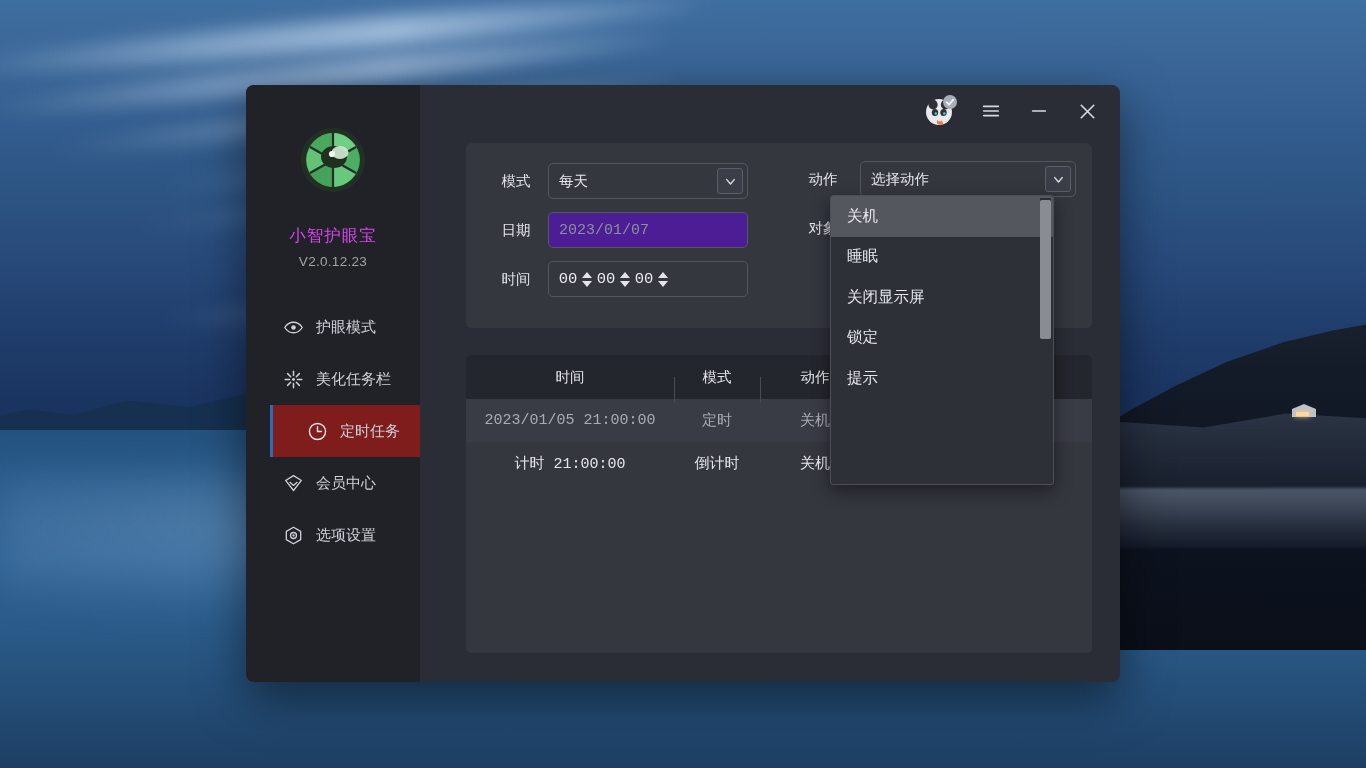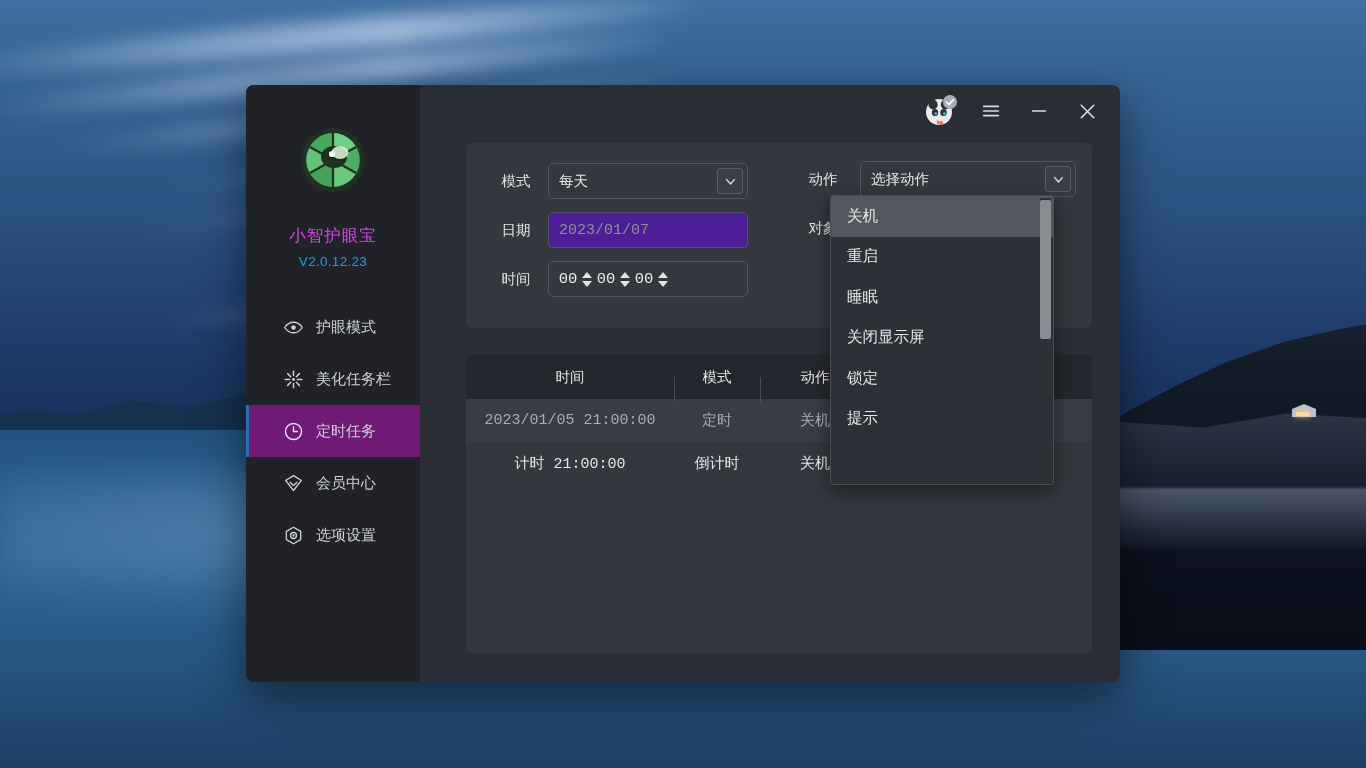--- a/index.html
+++ b/index.html
@@ -107,38 +107,38 @@
     z-index: 2;
   }
   .logo-wrap { text-align: center; padding-top: 42px; }
   .logo { width: 66px; height: 66px; display: inline-block; }
   .app-title {
     margin-top: 28px; text-align: center;
     color: #d946ef; font-size: 16.5px; letter-spacing: 1px;
   }
   .app-version {
     margin-top: 7px; text-align: center;
-    color: #0ea5e9; font-size: 13.5px; letter-spacing: .3px;
+    color: #a3a3a3; font-size: 13.5px; letter-spacing: .3px;
   }
   .nav { margin-top: 32px; }
   .nav-item {
     height: 52px;
     display: flex; align-items: center;
     padding-left: 36px;
     color: #ced1d8;
     font-size: 15px;
     cursor: pointer;
     position: relative;
   }
   .nav-item .nav-icon {
     width: 22px; height: 22px; margin-right: 12px;
     display: inline-flex; align-items: center; justify-content: center;
     flex-shrink: 0;
   }
-  .nav-item.active { background: #701a75; }
+  .nav-item.active { background: #7f1d1d; margin-left: 24px; }
   .nav-item.active::before {
     content: ""; position: absolute; left: 0; top: 0;
     width: 3px; height: 100%; background: #2f6cb5;
   }
 
   
   .main {
     flex: 1;
     position: relative;
     border-radius: 0 8px 8px 0;
@@ -540,21 +540,20 @@
           <div class="td col-act">关机</div>
           <div class="td col-obj"></div>
         </div>
       </div>
 
     </div>
   </div>
 
   <div class="dropdown-list">
     <div class="dd-item selected">关机</div>
-    <div class="dd-item">重启</div>
     <div class="dd-item">睡眠</div>
     <div class="dd-item">关闭显示屏</div>
     <div class="dd-item">锁定</div>
     <div class="dd-item">提示</div>
     <div class="dd-scroll-track"></div>
     <div class="dd-scroll-thumb"></div>
   </div>
 
 </div>
 

